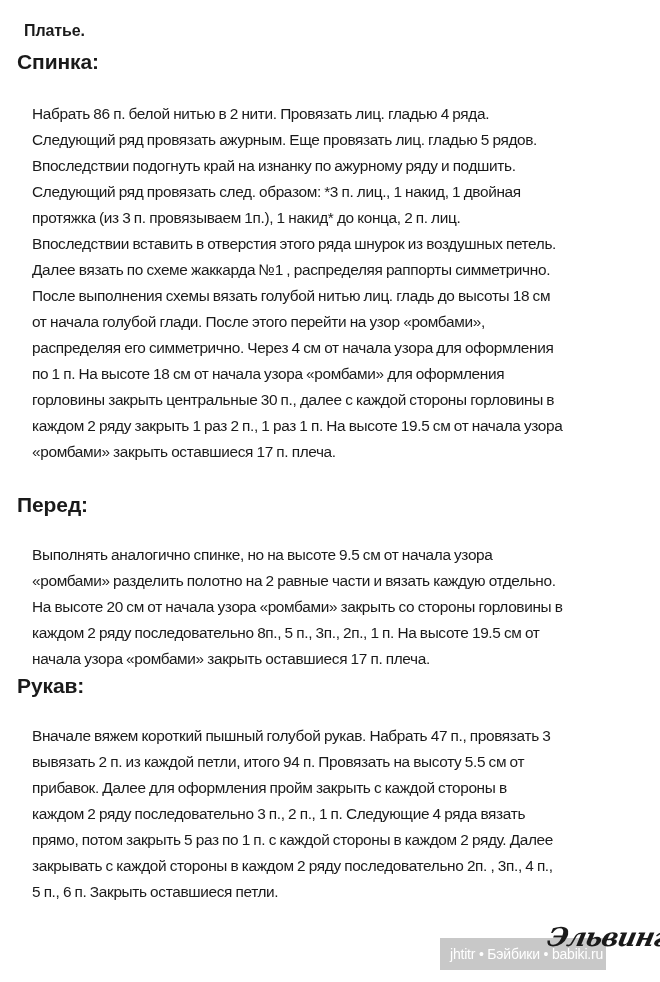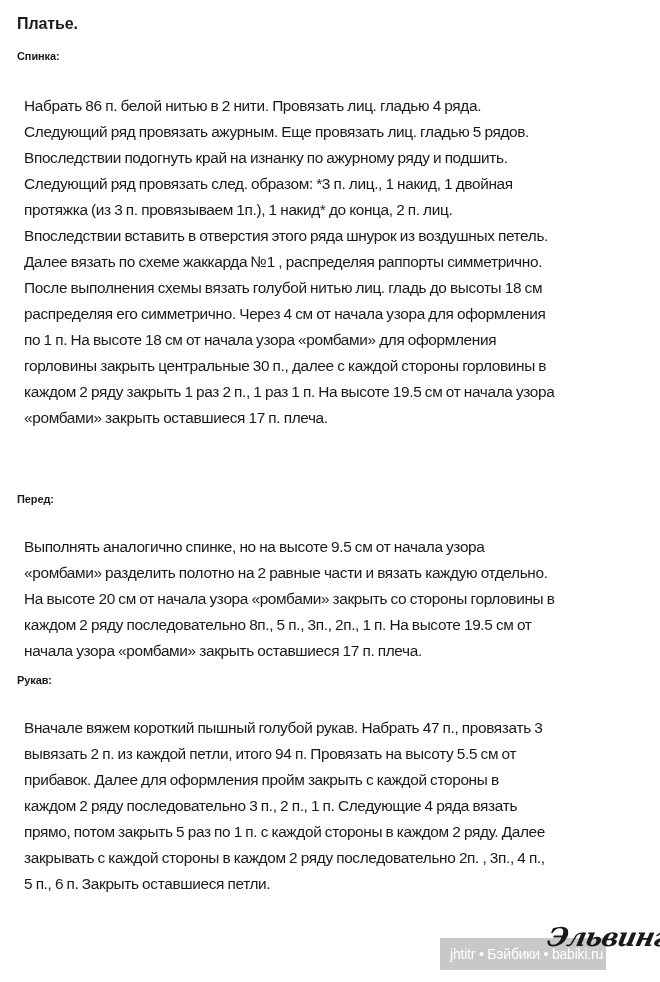--- a/index.html
+++ b/index.html
@@ -17,38 +17,38 @@
     }
     .page {
       position: absolute;
       left: 17px;
       top: 0;
       width: 640px;
     }
     .title {
       font-weight: bold;
       font-size: 16px;
-      margin: 0;
+      margin: 7px;
       position: absolute;
       top: 15px;
       left: 0;
       letter-spacing: -0.1px;
     }
     .section-heading {
       font-weight: bold;
-      font-size: 11px;
+      font-size: 21px;
       margin: 0;
       position: absolute;
       left: 0;
       letter-spacing: -0.1px;
     }
     .paragraph {
       position: absolute;
       left: 0;
-      margin: 7px;
+      margin: 15px;
       font-size: 15.4px;
       line-height: 26px;
       letter-spacing: -0.35px;
       word-spacing: -0.5px;
     }
     .paragraph .line {
       display: block;
       white-space: nowrap;
     }
     .watermark {
@@ -89,20 +89,21 @@
   <h2 class="section-heading" style="top:50px">Спинка:</h2>
   <p class="paragraph" style="top:86px">
     <span class="line">Набрать 86 п. белой нитью в 2 нити. Провязать лиц. гладью 4 ряда.</span>
     <span class="line">Следующий ряд провязать ажурным. Еще провязать лиц. гладью 5 рядов.</span>
     <span class="line">Впоследствии подогнуть край на изнанку по ажурному ряду и подшить.</span>
     <span class="line">Следующий ряд провязать след. образом: *3 п. лиц., 1 накид, 1 двойная</span>
     <span class="line">протяжка (из 3 п. провязываем 1п.), 1 накид* до конца, 2 п. лиц.</span>
     <span class="line">Впоследствии вставить в отверстия этого ряда шнурок из воздушных петель.</span>
     <span class="line">Далее вязать по схеме жаккарда №1 , распределяя раппорты симметрично.</span>
     <span class="line">После выполнения схемы вязать голубой нитью лиц. гладь до высоты 18 см</span>
+    <span class="line">от начала голубой глади. После этого перейти на узор «ромбами»,</span>
     <span class="line">распределяя его симметрично. Через 4 см от начала узора для оформления</span>
     <span class="line">по 1 п. На высоте 18 см от начала узора «ромбами» для оформления</span>
     <span class="line">горловины закрыть центральные 30 п., далее с каждой стороны горловины в</span>
     <span class="line">каждом 2 ряду закрыть 1 раз 2 п., 1 раз 1 п. На высоте 19.5 см от начала узора</span>
     <span class="line">«ромбами» закрыть оставшиеся 17 п. плеча.</span>
   </p>
 
   <h2 class="section-heading" style="top:493px">Перед:</h2>
   <p class="paragraph" style="top:527px">
     <span class="line">Выполнять аналогично спинке, но на высоте 9.5 см от начала узора</span>

